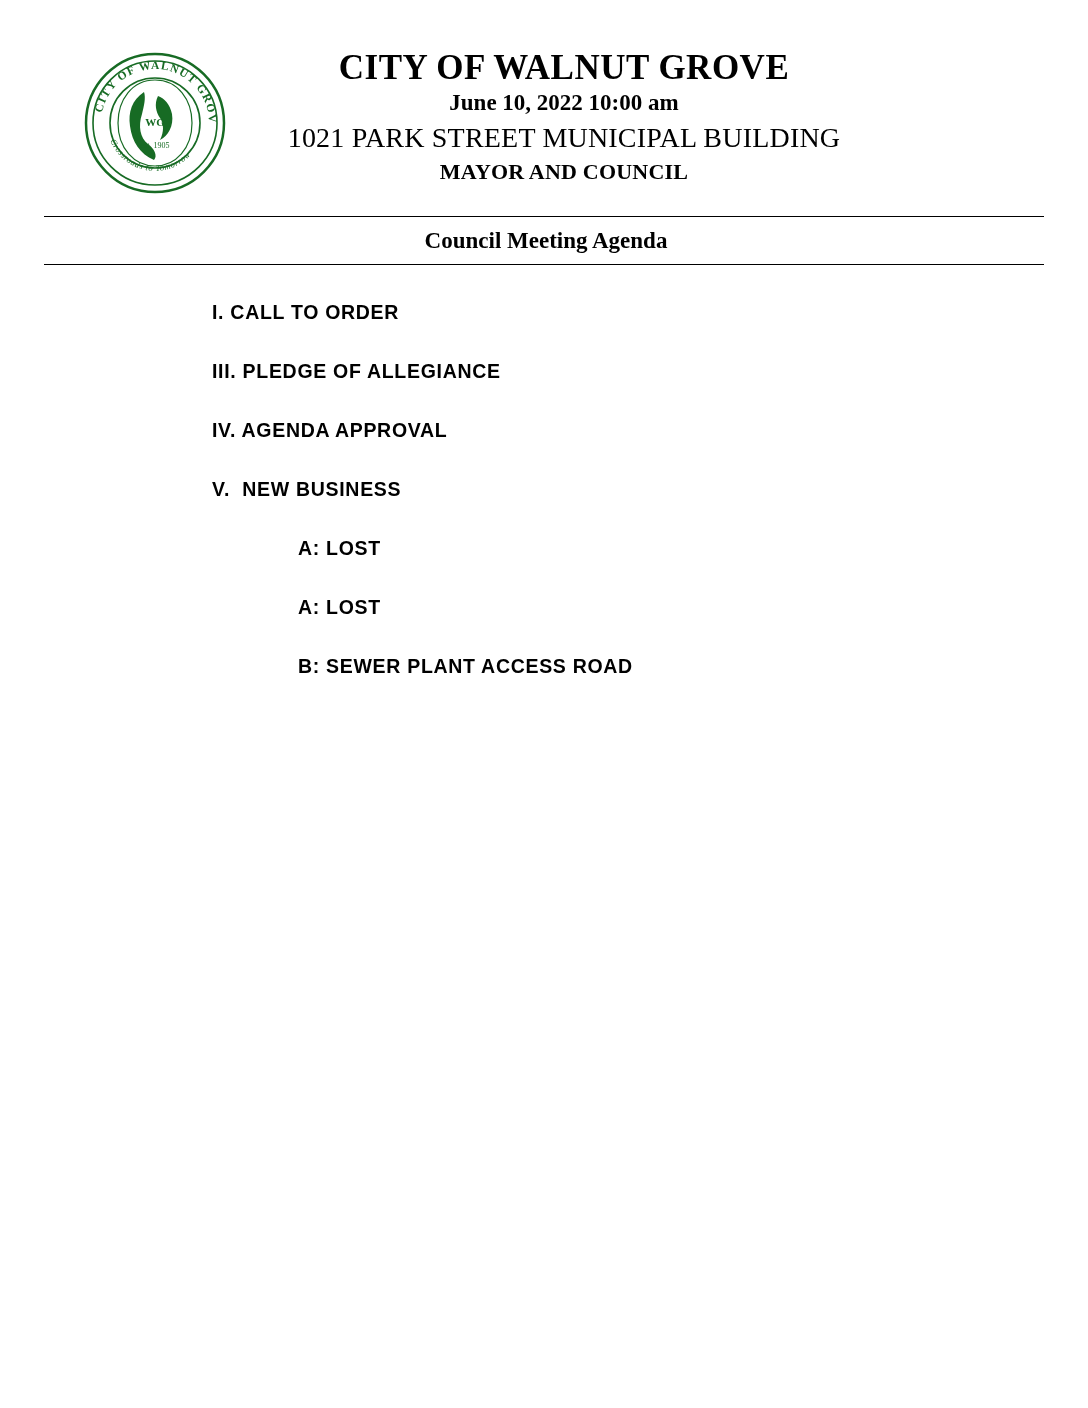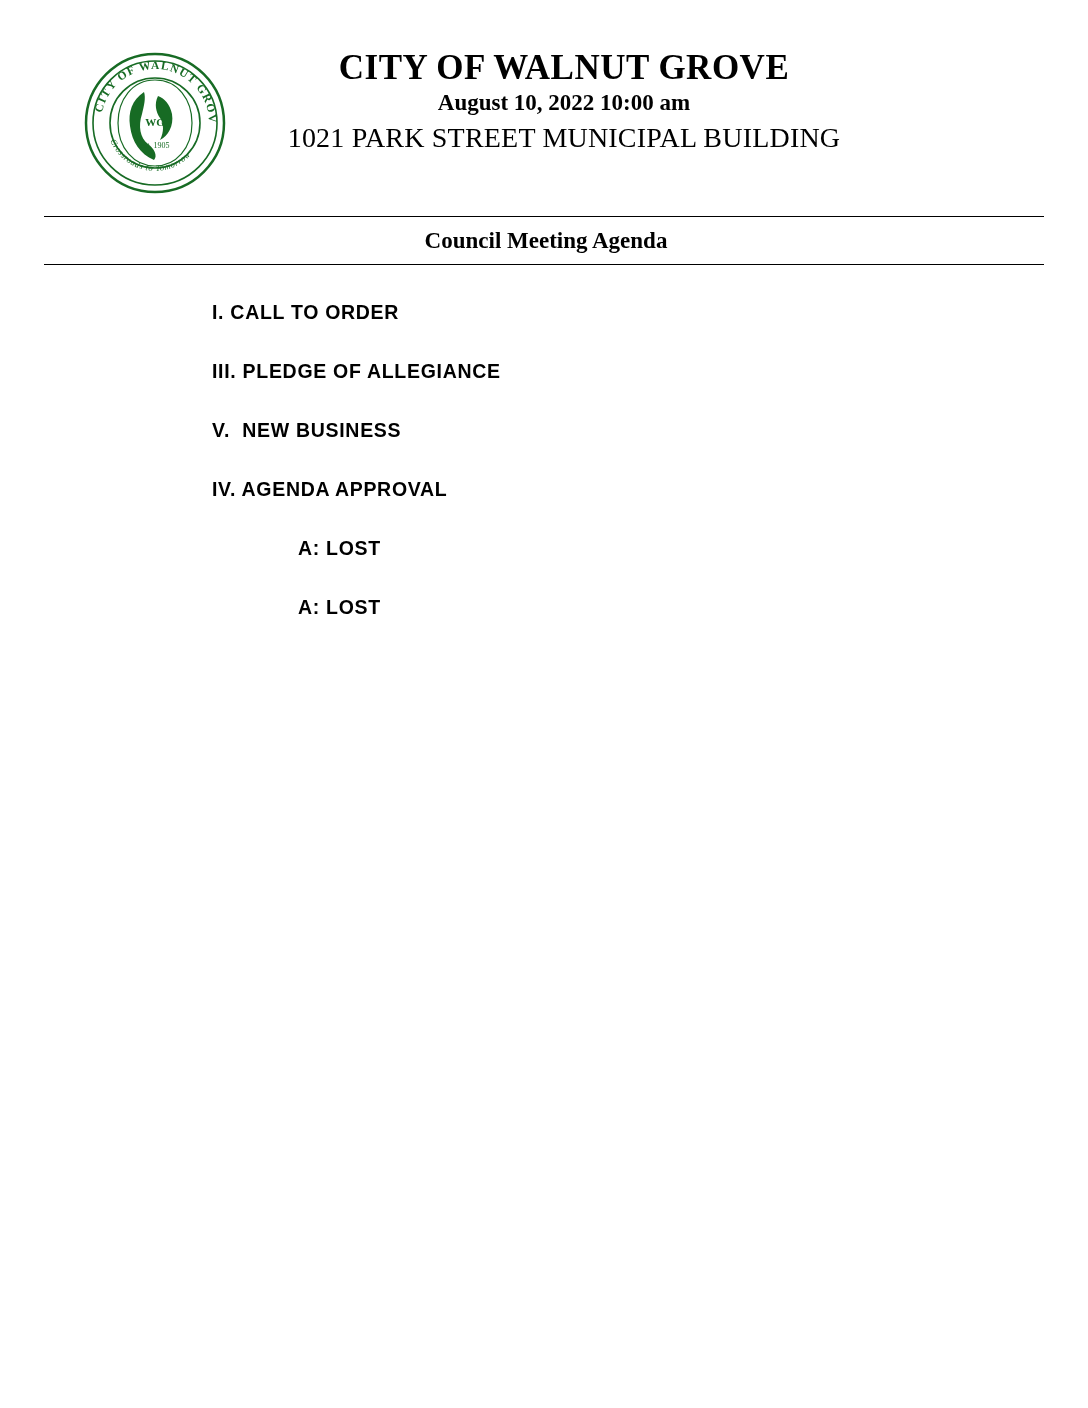--- a/index.html
+++ b/index.html
@@ -142,33 +142,35 @@
           <textPath href="#arcTop" startOffset="6%">CITY OF WALNUT GROVE</textPath>
         </text>
         <text font-family="'Liberation Serif', serif" font-size="8.5" font-style="italic" fill="#176b24" letter-spacing="0.6">
           <textPath href="#arcBottom" startOffset="12%">Crossroads to Tomorrow</textPath>
         </text>
       </svg>
     </div>
 
     <div class="header-text">
       <div class="org-title">CITY OF WALNUT GROVE</div>
-      <div class="meeting-datetime">August 10, 2022 10:00 am</div>
+      <div class="meeting-datetime">June 10, 2022 10:00 am</div>
       <div class="meeting-location">1021 PARK STREET MUNICIPAL BUILDING</div>
+      <div class="meeting-body">MAYOR AND COUNCIL</div>
     </div>
   </div>
 
   <hr class="rule rule-top">
 
   <div class="subtitle">Council Meeting Agenda</div>
 
   <hr class="rule rule-bottom">
 
   <div class="agenda">
     <div class="agenda-item">I. CALL TO ORDER</div>
     <div class="agenda-item">III. PLEDGE OF ALLEGIANCE</div>
+    <div class="agenda-item">IV. AGENDA APPROVAL</div>
     <div class="agenda-item">V.  NEW BUSINESS</div>
-    <div class="agenda-item">IV. AGENDA APPROVAL</div>
     <div class="agenda-item sub">A: LOST</div>
     <div class="agenda-item sub">A: LOST</div>
+    <div class="agenda-item sub">B: SEWER PLANT ACCESS ROAD</div>
   </div>
 
 </div>
 
 </body></html>

